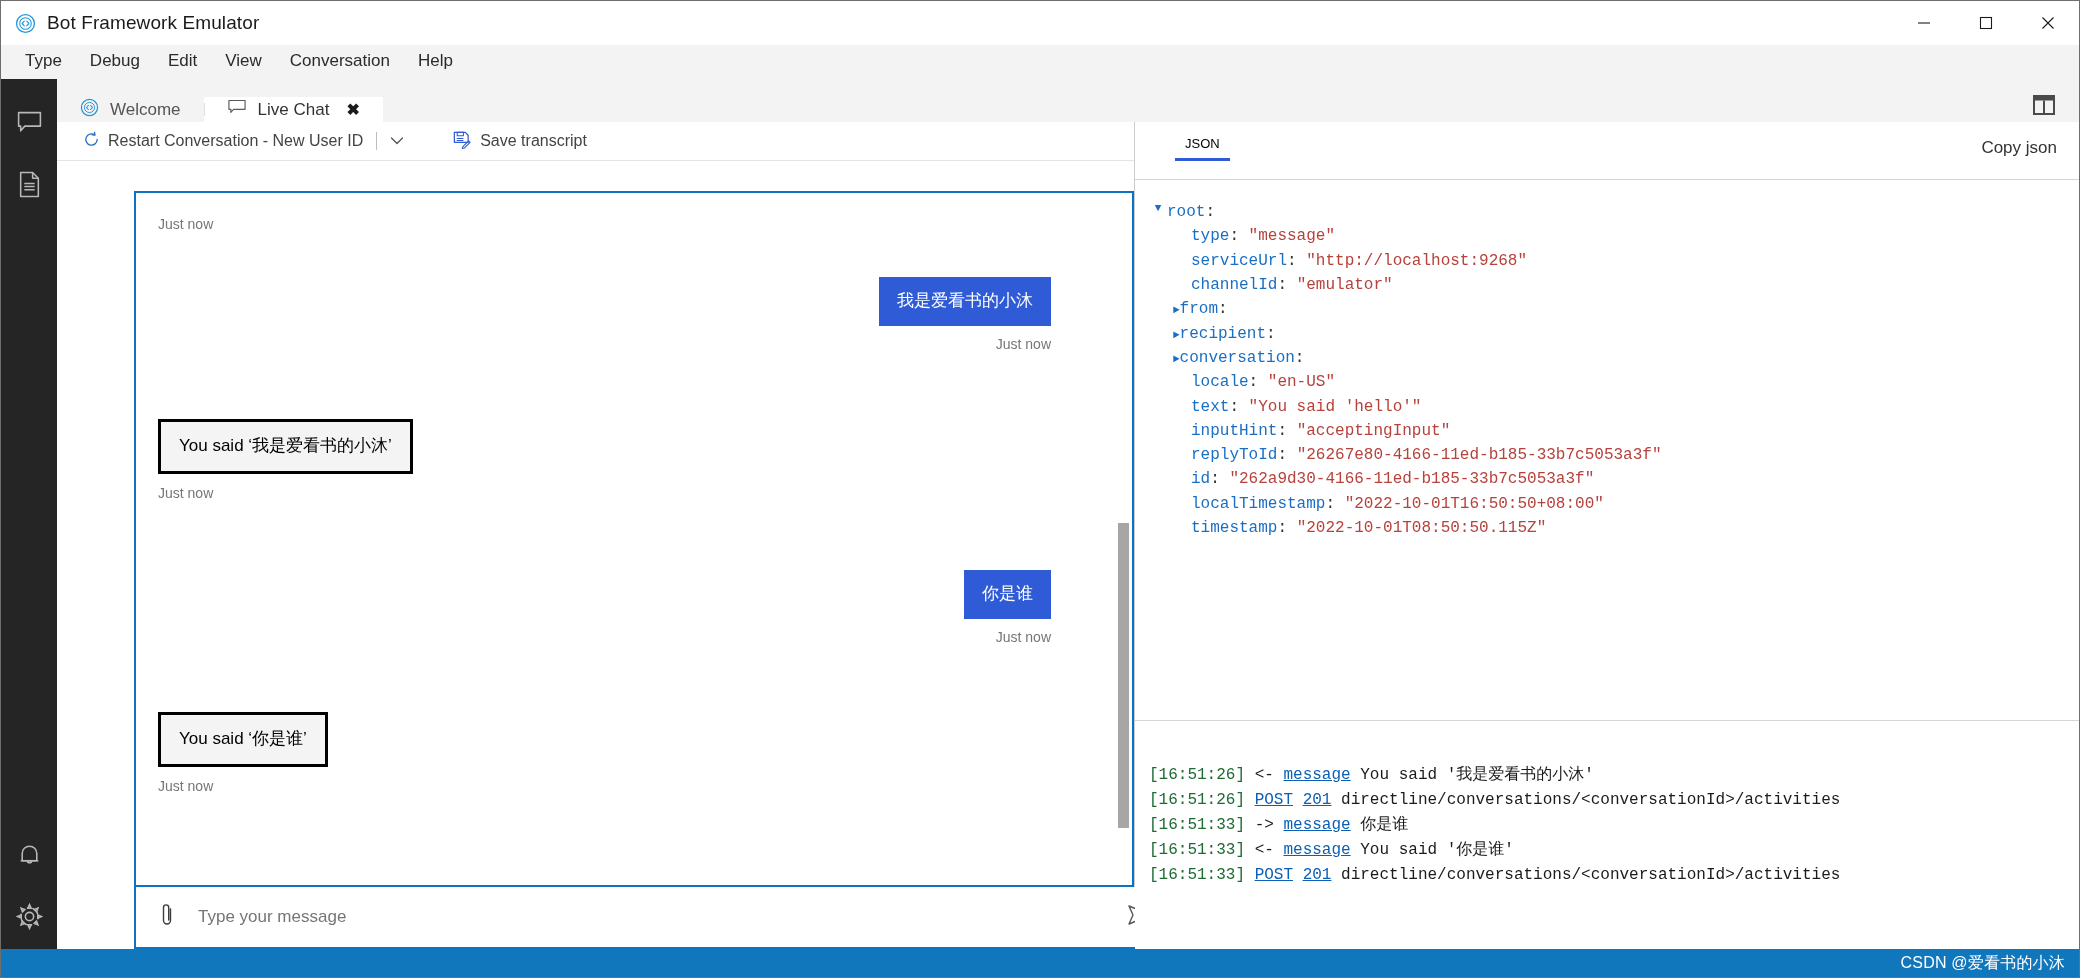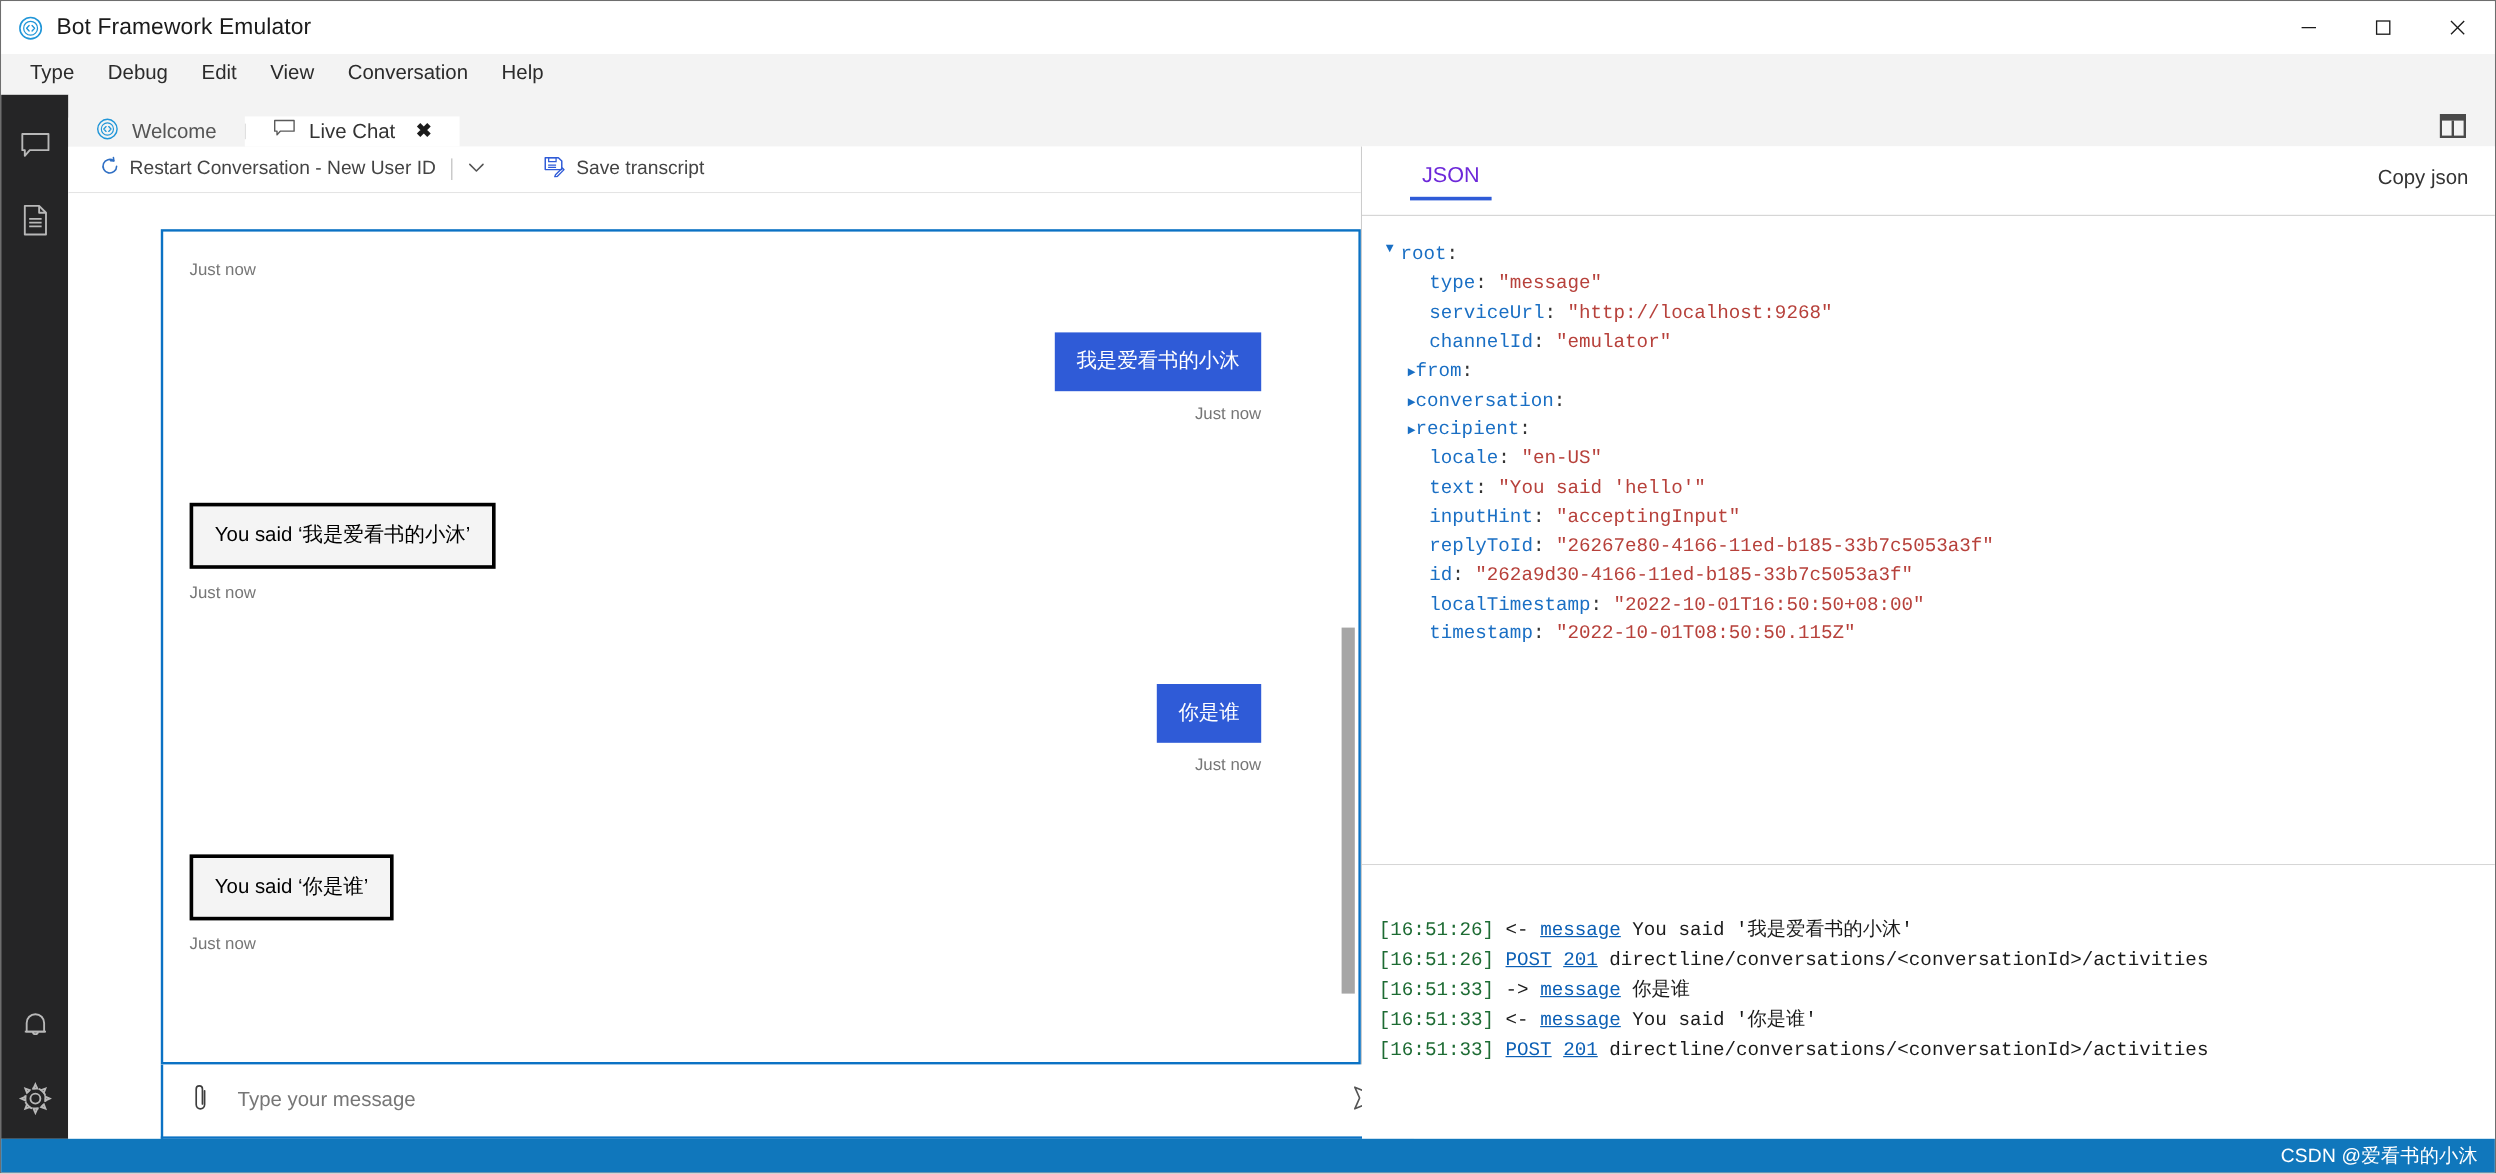--- a/index.html
+++ b/index.html
@@ -225,21 +225,21 @@
   .insp-tabbar {
     height: 58px; min-height: 58px;
     display: flex; align-items: flex-start;
     padding: 0 22px 0 40px;
     border-bottom: 1px solid #d6d6d6;
     background: #ffffff;
     position: relative;
   }
   .insp-tab {
     margin-top: 14px;
-    font-size: 18px; color: #6d28d9;
+    font-size: 13px; color: #000000;
     padding: 0 10px 10px 10px;
     position: relative; cursor: default;
   }
   .insp-tab.active::after {
     content: ""; position: absolute; left: 0; right: 0; bottom: 0;
     height: 3px; background: #2f5bd7;
   }
   .copy-json {
     margin-left: auto; margin-top: 16px;
     font-size: 17px; color: #333; cursor: default;
@@ -543,25 +543,25 @@
               <span class="twisty none">►</span>
               <span style="padding-left:24px"><span class="j-key">channelId</span><span class="j-colon">: </span><span class="j-str">"emulator"</span></span>
             </div>
 
             <div class="json-row">
               <span class="twisty none">►</span>
               <span style="padding-left:6px"><span class="twisty">►</span><span class="j-key">from</span><span class="j-colon">:</span></span>
             </div>
             <div class="json-row">
               <span class="twisty none">►</span>
+              <span style="padding-left:6px"><span class="twisty">►</span><span class="j-key">recipient</span><span class="j-colon">:</span></span>
+            </div>
+            <div class="json-row">
+              <span class="twisty none">►</span>
               <span style="padding-left:6px"><span class="twisty">►</span><span class="j-key">conversation</span><span class="j-colon">:</span></span>
-            </div>
-            <div class="json-row">
-              <span class="twisty none">►</span>
-              <span style="padding-left:6px"><span class="twisty">►</span><span class="j-key">recipient</span><span class="j-colon">:</span></span>
             </div>
 
             <div class="json-row">
               <span class="twisty none">►</span>
               <span style="padding-left:24px"><span class="j-key">locale</span><span class="j-colon">: </span><span class="j-str">"en-US"</span></span>
             </div>
             <div class="json-row">
               <span class="twisty none">►</span>
               <span style="padding-left:24px"><span class="j-key">text</span><span class="j-colon">: </span><span class="j-str">"You said 'hello'"</span></span>
             </div>

